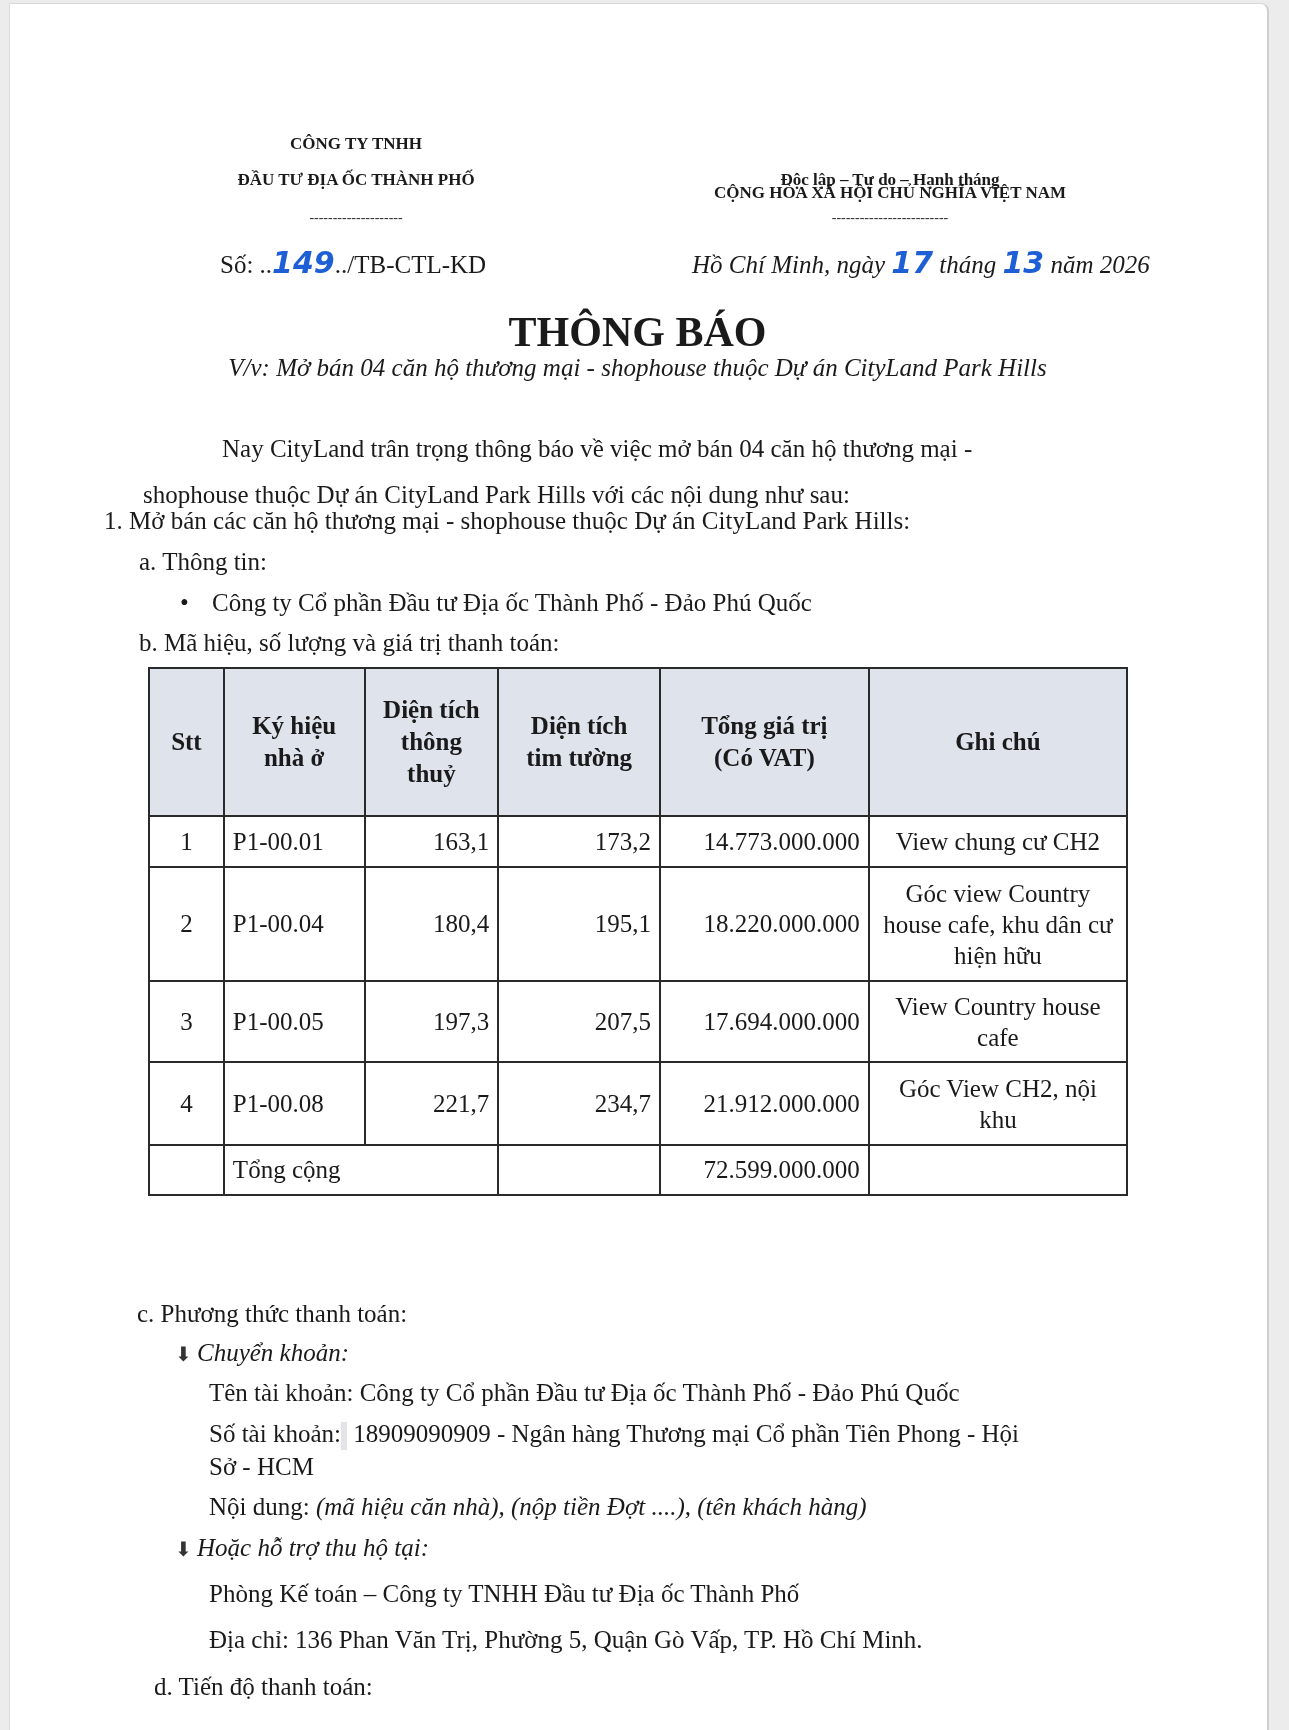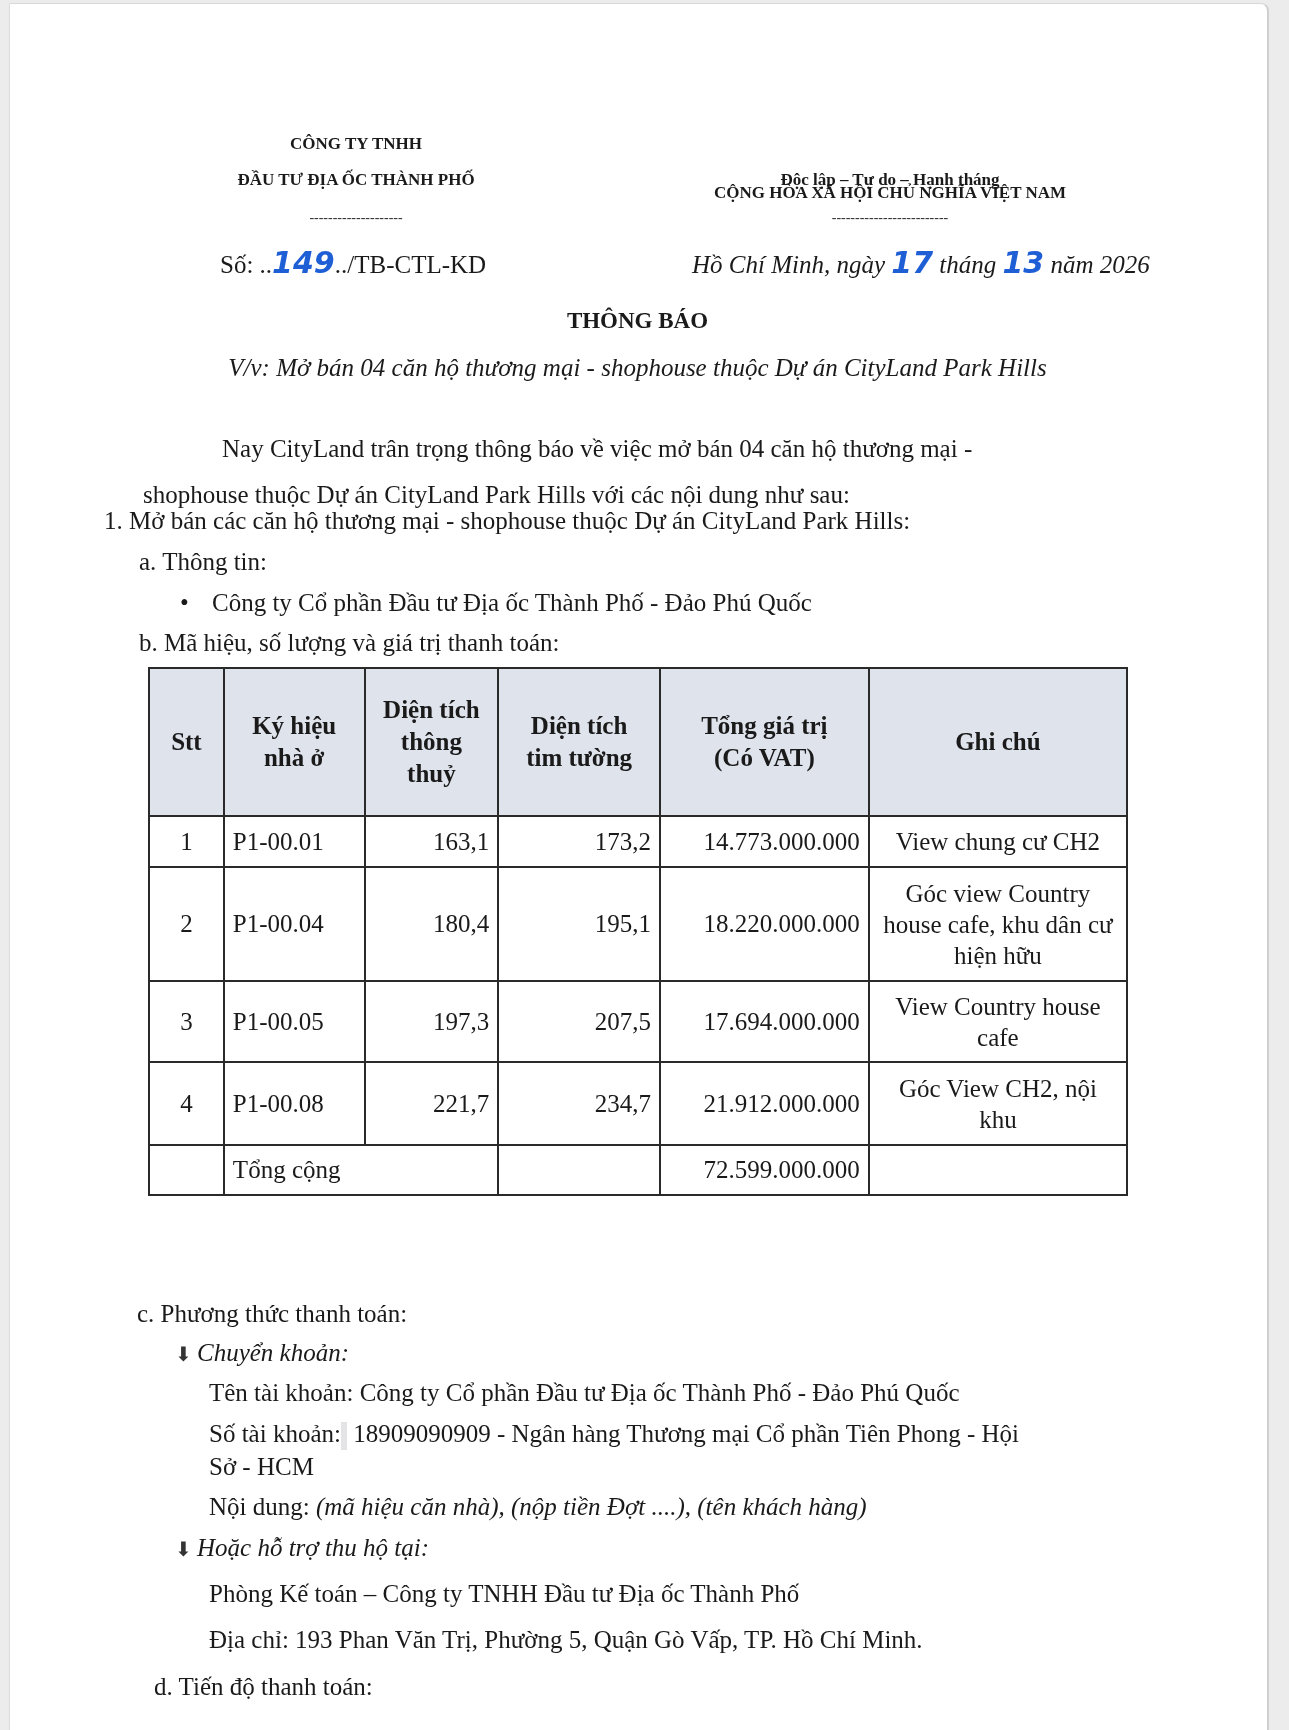--- a/index.html
+++ b/index.html
@@ -19,21 +19,21 @@
     border-top-right-radius: 8px;
   }
   .abs { position: absolute; white-space: nowrap; }
   .center { text-align: center; }
   .b { font-weight: normal; }
   .i { font-style: italic; }
   .hdr { font-size: 17px; font-weight: bold; line-height: 36px; }
   .dash { font-size: 14px; letter-spacing: 0px; color: #333; }
   .hand { color: #1f5fd6; font-family: "DejaVu Sans", sans-serif; font-style: italic; font-size: 30px; font-weight: bold; }
   .body-text { font-size: 25px; line-height: 34px; }
-  .h-title { font-size: 23px; font-weight: bold; }
+  .h-title { font-size: 42px; font-weight: bold; }
   table.data {
     position: absolute; left: 148px; top: 667px; width: 980px;
     border-collapse: collapse;
     font-size: 25px;
   }
   table.data td, table.data th {
     border: 2px solid #2a2a2a;
     padding: 0 8px;
     vertical-align: middle;
   }
@@ -146,15 +146,15 @@
   <span>Số tài khoản:</span><span class="hl" style="display:inline-block;width:6px;height:28px;vertical-align:middle;"></span><span> 18909090909 - Ngân hàng Thương mại Cổ phần Tiên Phong - Hội</span>
 </div>
 <div class="abs body-text" style="left:209px; top:1450px;">Sở - HCM</div>
 <div class="abs body-text" style="left:209px; top:1490px;">
   <span>Nội dung: </span><span class="b i">(mã hiệu căn nhà), (nộp tiền Đợt ....), (tên khách hàng)</span>
 </div>
 <div class="abs body-text b i" style="left:175px; top:1531px;">
   <span class="arrow-bullet">⬇</span><span>Hoặc hỗ trợ thu hộ tại:</span>
 </div>
 <div class="abs body-text b" style="left:209px; top:1577px;">Phòng Kế toán – Công ty TNHH Đầu tư Địa ốc Thành Phố</div>
-<div class="abs body-text" style="left:209px; top:1623px;">Địa chỉ: 193 Phan Văn Trị, Phường 5, Quận Gò Vấp, TP. Hồ Chí Minh.</div>
+<div class="abs body-text" style="left:209px; top:1623px;">Địa chỉ: 136 Phan Văn Trị, Phường 5, Quận Gò Vấp, TP. Hồ Chí Minh.</div>
 
 <div class="abs body-text b" style="left:154px; top:1670px;">d.  Tiến độ thanh toán:</div>
 
 </body></html>

